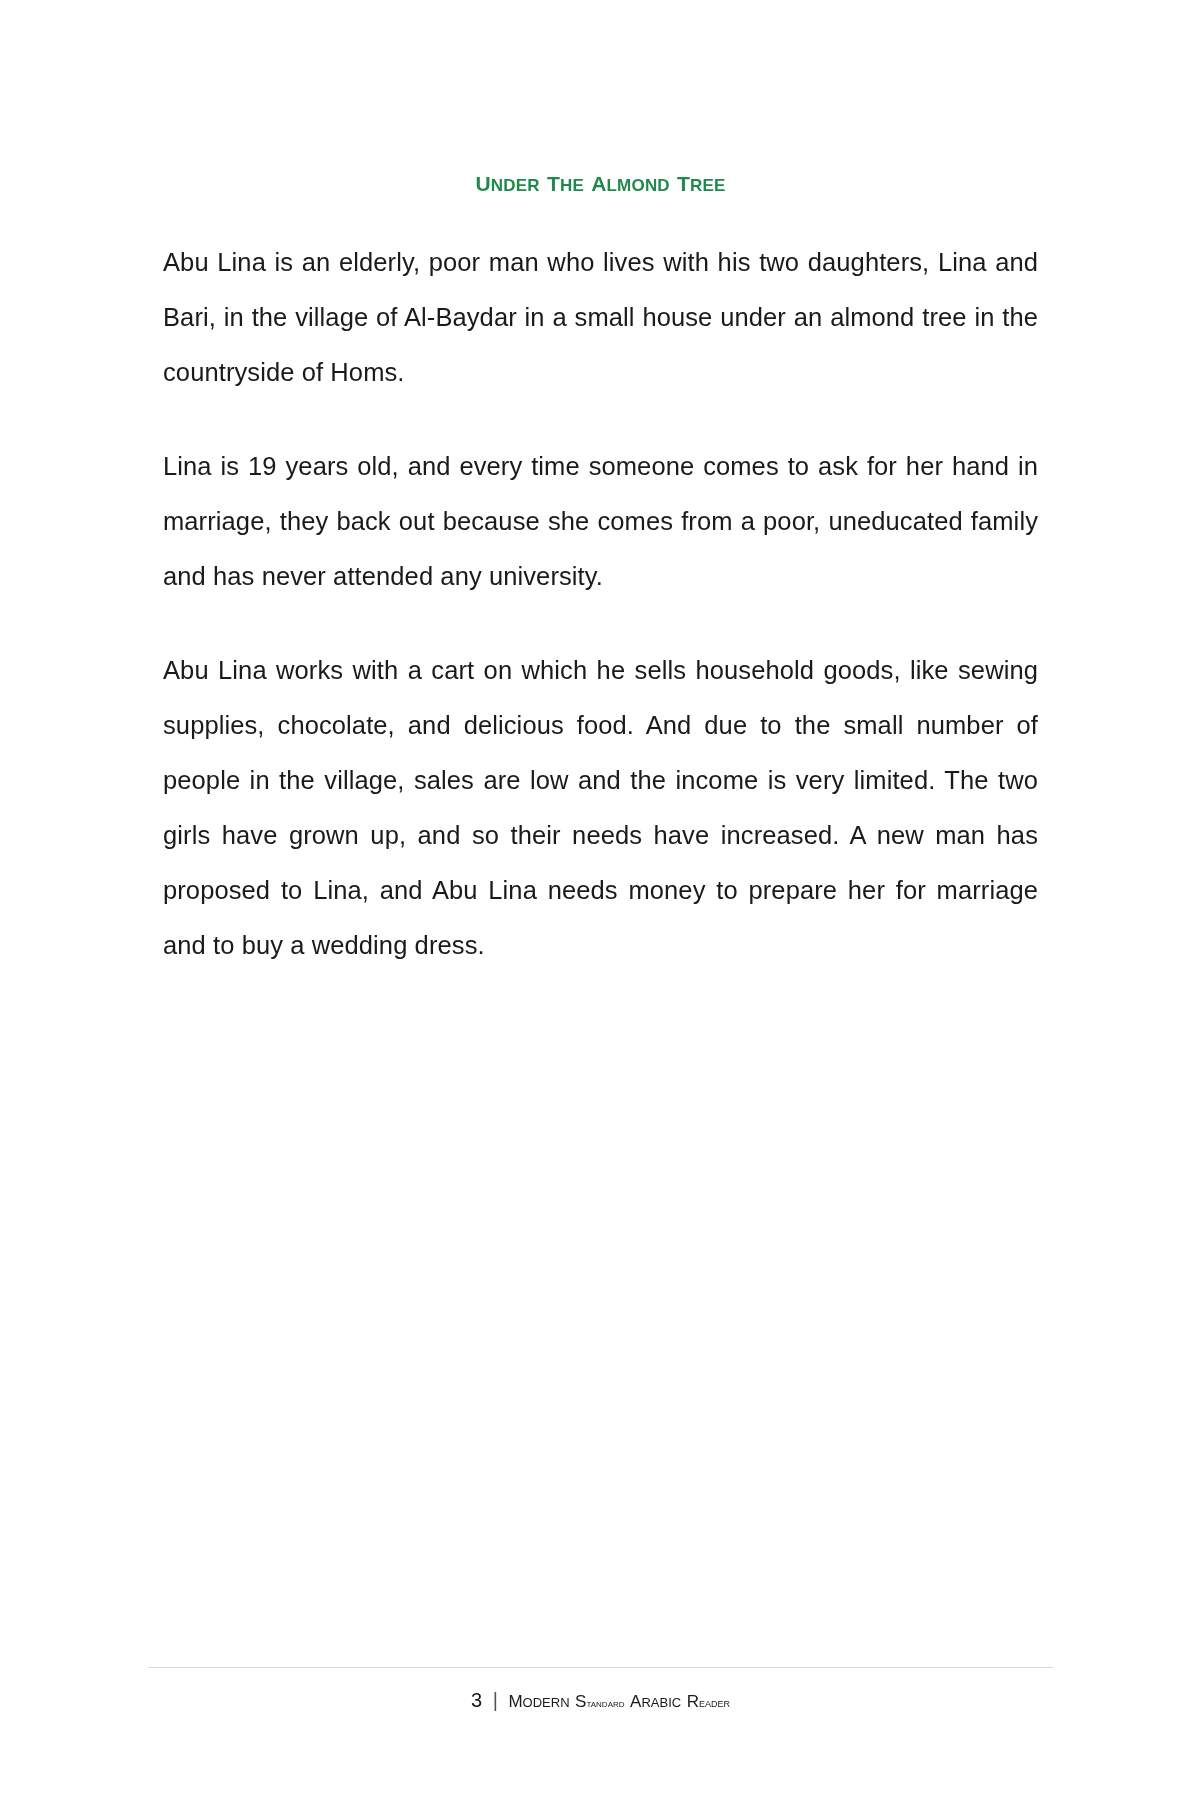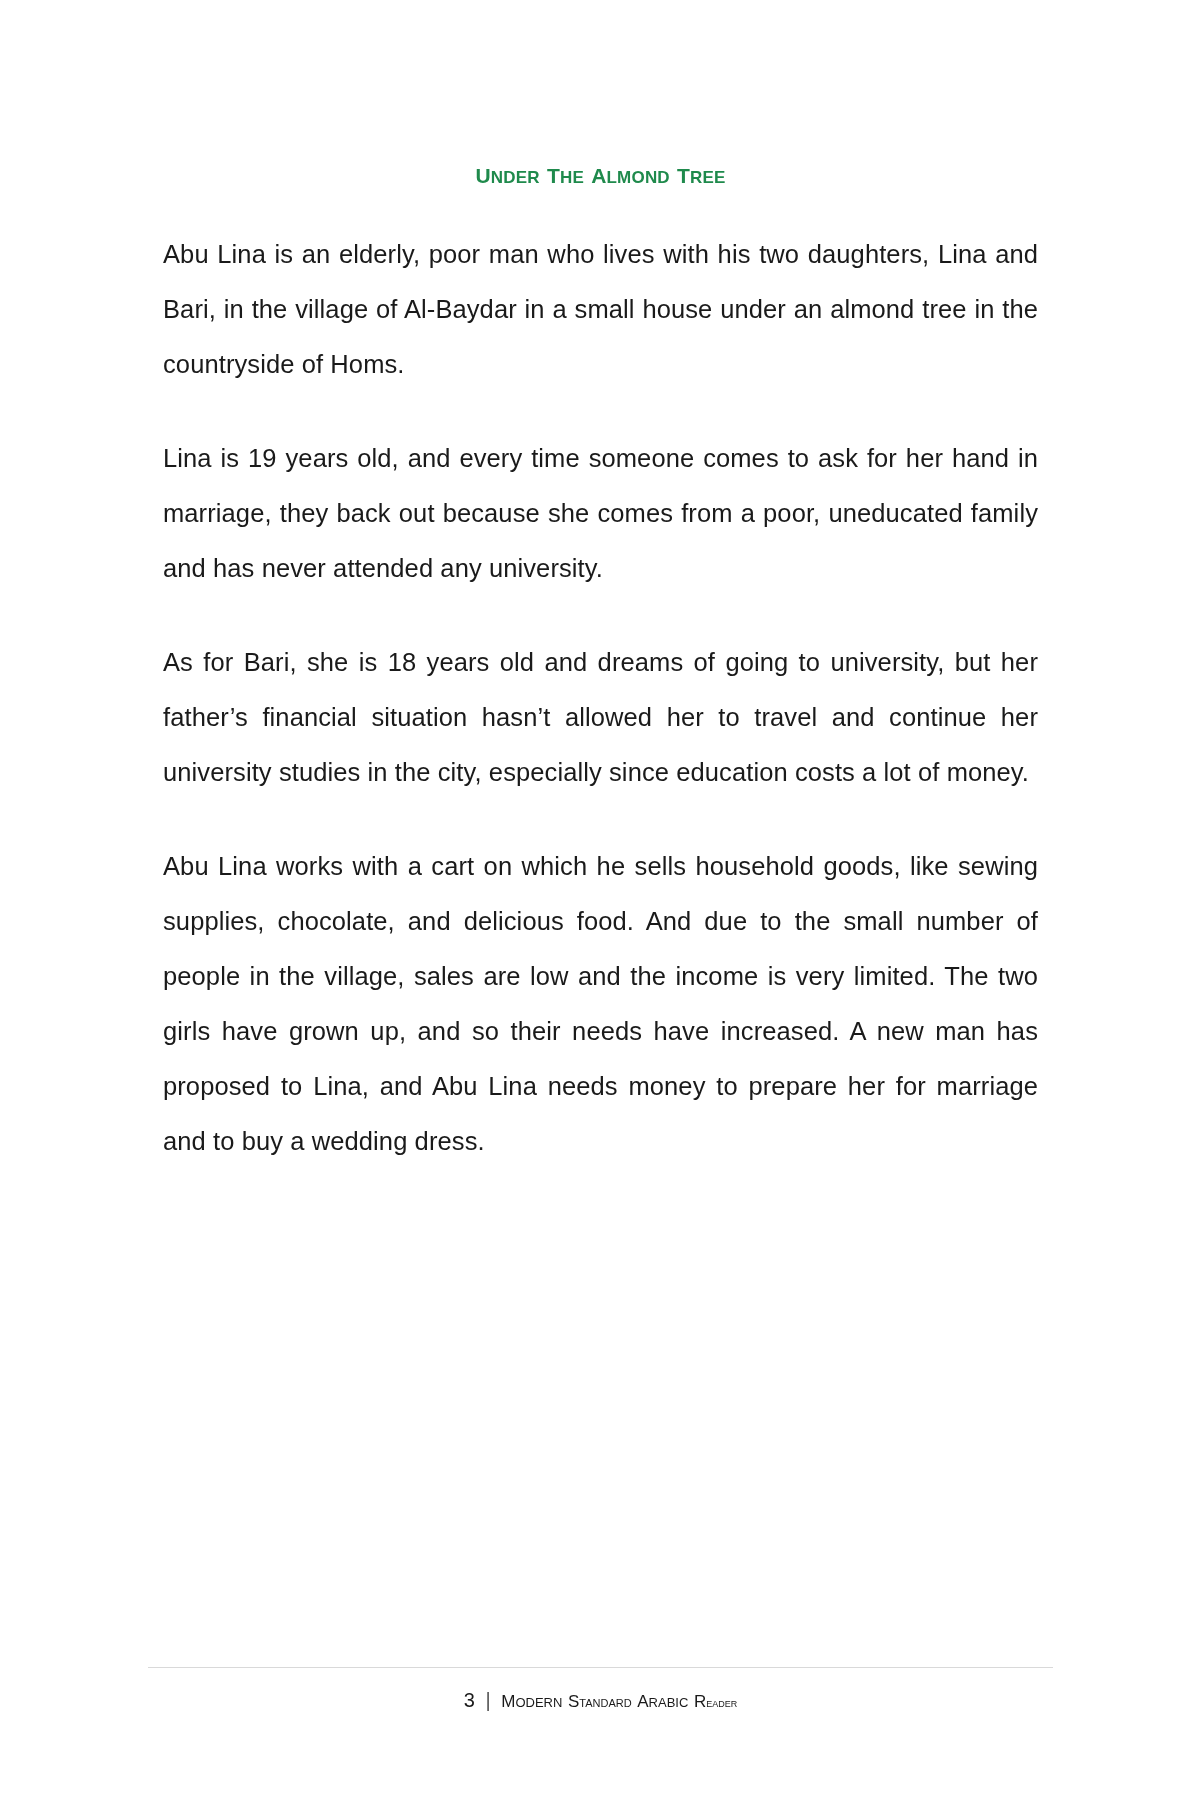--- a/index.html
+++ b/index.html
@@ -24,21 +24,21 @@
     background: #ffffff;
     box-sizing: border-box;
   }
   .content {
     position: absolute;
     left: 148px;
     top: 0;
     width: 905px;
   }
   .doc-title {
-    margin: 4px;
+    margin: 12px;
     padding-top: 152px;
     text-align: center;
     color: #1f8a4c;
     font-weight: bold;
     font-size: 25px;
     letter-spacing: 0.2px;
     font-variant: small-caps;
     text-transform: lowercase;
   }
   p.para {
@@ -88,27 +88,26 @@
 <body>
 
 <div class="page">
 
   <div class="content">
 
     <h1 class="doc-title"><span style="font-size:30px">U</span><span style="font-size:24px">NDER</span> <span style="font-size:30px">T</span><span style="font-size:24px">HE</span> <span style="font-size:30px">A</span><span style="font-size:24px">LMOND</span> <span style="font-size:30px">T</span><span style="font-size:24px">REE</span></h1>
 
     <p class="para">Abu Lina is an elderly, poor man who lives with his two daughters, Lina and Bari, in the village of Al-Baydar in a small house under an almond tree in the countryside of Homs.</p>
     <p class="para">Lina is 19 years old, and every time someone comes to ask for her hand in marriage, they back out because she comes from a poor, uneducated family and has never attended any university.</p>
-    <p class="para">As for Bari, she is 18 years old and dreams of going to university, but her father’s financial situation hasn’t allowed her to travel and continue her university studies in the city, especially since education costs a lot of money.</p>
     <p class="para">Abu Lina works with a cart on which he sells household goods, like sewing supplies, chocolate, and delicious food. And due to the small number of people in the village, sales are low and the income is very limited. The two girls have grown up, and so their needs have increased. A new man has proposed to Lina, and Abu Lina needs money to prepare her for marriage and to buy a wedding dress.</p>
 
   </div>
 
   <div class="footer">
     <div class="footer-rule"></div>
     <div class="footer-text">
       <span class="pagenum">3</span>
       <span class="sep">|</span>
-      <span class="booktitle"><span style="font-size:24px">M</span><span style="font-size:19px">ODERN</span> <span style="font-size:24px">S</span><span style="font-size:15px">TANDARD</span> <span style="font-size:24px">A</span><span style="font-size:19px">RABIC</span> <span style="font-size:24px">R</span><span style="font-size:13px">EADER</span></span>
+      <span class="booktitle"><span style="font-size:24px">M</span><span style="font-size:19px">ODERN</span> <span style="font-size:24px">S</span><span style="font-size:12px">TANDARD</span> <span style="font-size:24px">A</span><span style="font-size:19px">RABIC</span> <span style="font-size:24px">R</span><span style="font-size:13px">EADER</span></span>
     </div>
   </div>
 
 </div>
 
 </body></html>

